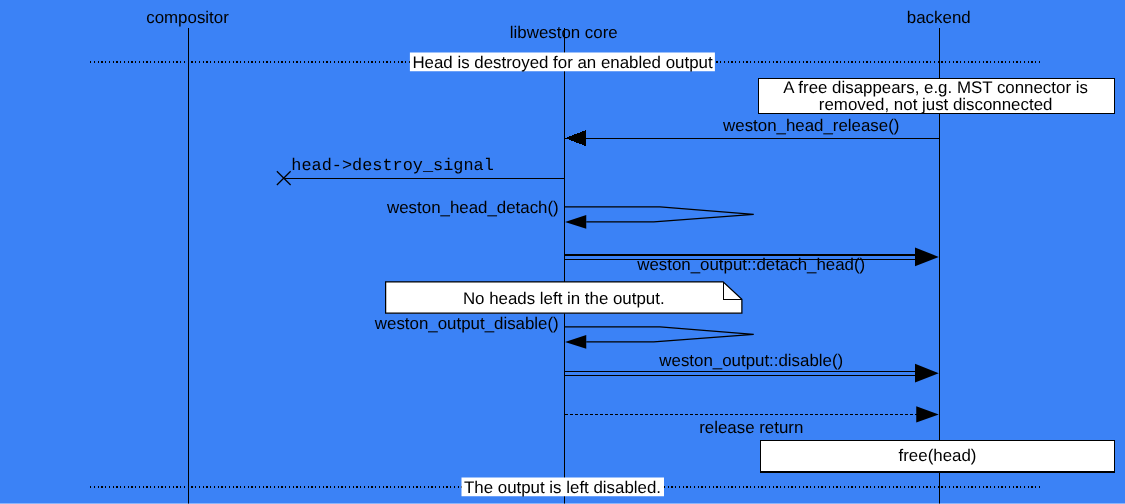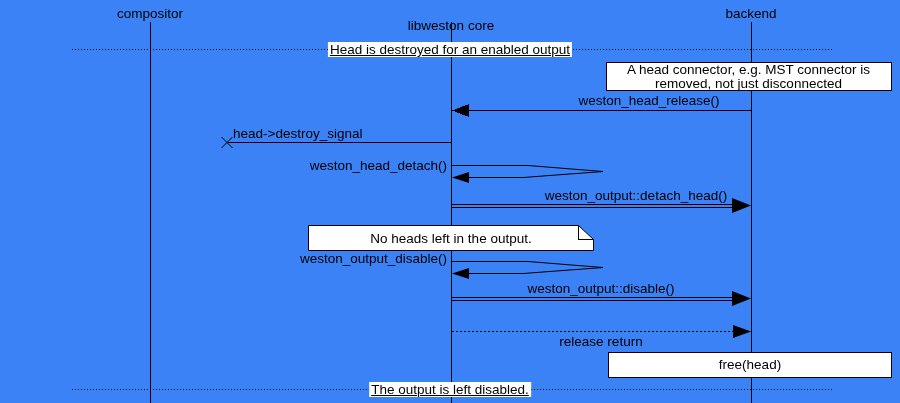--- a/index.html
+++ b/index.html
@@ -7,21 +7,21 @@
     position:relative;
     width:900px;height:403px;
     background:#3b82f6;
     font-family:"Liberation Sans","DejaVu Sans",sans-serif;
     font-size:13.5px;line-height:15px;color:#000;
     overflow:hidden;
   }
   .diagram svg{position:absolute;left:0;top:0;}
   .lbl{position:absolute;white-space:nowrap;}
   .actor-lbl{transform:translateX(-50%);}
-  .divider-lbl{transform:translateX(-50%);background:#fff;padding:0 2px;text-decoration:underline;}
+  .divider-lbl{transform:translateX(-50%);background:#fff;padding:0 2px;}
   .msg-lbl{left:451px;width:300px;text-align:center;}
   .self-lbl{right:453px;text-align:right;}
   .box-lbl{text-align:center;white-space:normal;}
   .note1-lbl{left:607px;top:63px;width:283px;line-height:14px;}
   .note2-lbl{left:309px;top:231px;width:284px;}
   .free-lbl{left:609px;top:357px;width:282px;}
 </style>
 </head>
 <body>
 
@@ -81,25 +81,25 @@
     <line x1="72" y1="389.5" x2="834" y2="389.5" stroke="#000" stroke-dasharray="1 2"></line>
   </svg>
 
   <div class="lbl actor-lbl" style="left:150px;top:6px;">compositor</div>
   <div class="lbl actor-lbl" style="left:451px;top:6px;margin-top:12px;">libweston core</div>
   <div class="lbl actor-lbl" style="left:751px;top:6px;text-align:right;">backend</div>
 
   <div class="lbl divider-lbl" style="left:450px;top:42px;">Head is destroyed for an enabled output</div>
   <div class="lbl divider-lbl" style="left:450px;top:382px;">The output is left disabled.</div>
 
-  <div class="lbl box-lbl note1-lbl">A head connector, e.g. MST connector is removed, not just disconnected</div>
+  <div class="lbl box-lbl note1-lbl">A free disappears, e.g. MST connector is removed, not just disconnected</div>
   <div class="lbl box-lbl note2-lbl">No heads left in the output.</div>
   <div class="lbl box-lbl free-lbl">free(head)</div>
 
   <div class="lbl msg-lbl" style="top:93px;padding-left:48px;">weston_head_release()</div>
-  <div class="lbl" style="left:233px;top:126px;">head-&gt;destroy_signal</div>
+  <div class="lbl" style="left:233px;top:126px;font-family:Liberation Mono, monospace;">head-&gt;destroy_signal</div>
   <div class="lbl self-lbl" style="top:158px;">weston_head_detach()</div>
-  <div class="lbl msg-lbl" style="top:188px;padding-left:35px;">weston_output::detach_head()</div>
+  <div class="lbl msg-lbl" style="top:204px;">weston_output::detach_head()</div>
   <div class="lbl self-lbl" style="top:251px;">weston_output_disable()</div>
   <div class="lbl msg-lbl" style="top:281px;">weston_output::disable()</div>
   <div class="lbl msg-lbl" style="top:334px;">release return</div>
 
 </div>
 
 </body></html>

